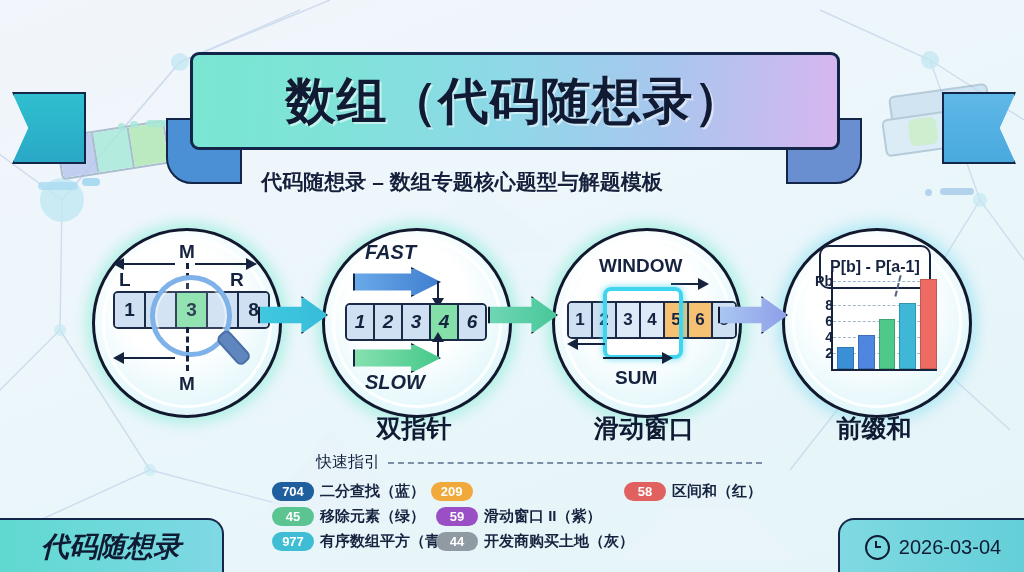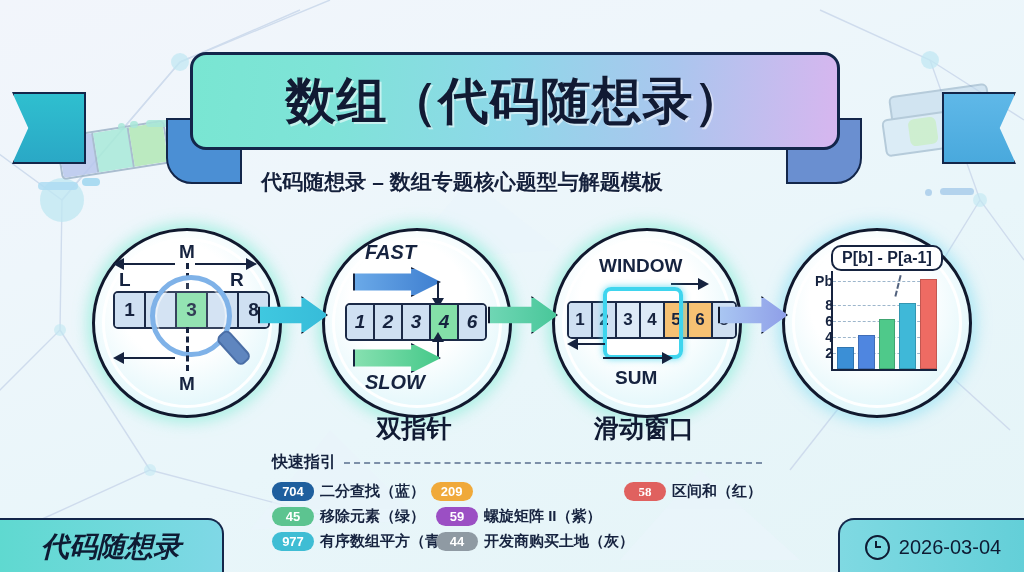--- a/index.html
+++ b/index.html
@@ -63,21 +63,21 @@
     position: absolute; top: 118px; width: 72px; height: 62px;
     border: 2px solid #13264a; z-index: 2;
   }
   .fold-left { left: 166px; background: #4b8fd4; border-radius: 0 0 0 26px; }
   .fold-right { left: 786px; background: #6a8fd0; border-radius: 0 0 26px 0; }
 
   .ribbon-main {
     position: absolute; left: 190px; top: 52px;
     width: 644px; height: 92px;
     border: 3px solid #13264a;
-    border-radius: 16px;
+    border-radius: 9px;
     background: linear-gradient(95deg, #79e6d2 0%, #7fe3d8 22%, #8ed8e8 48%, #aac6ee 74%, #d7b6ef 100%);
     z-index: 3;
     display: flex; align-items: center; justify-content: center;
   }
   .ribbon-title {
     font-size: 50px; font-weight: bold; color: #111a33;
     letter-spacing: 1px; white-space: nowrap;
     text-shadow: 2px 2px 0 rgba(255,255,255,.55);
   }
   .subtitle {
@@ -203,32 +203,31 @@
   .chart { position: absolute; left: 46px; top: 40px; width: 106px; height: 100px; }
   .chart .axis-y { position: absolute; left: 0; top: 0; bottom: 0; width: 2px; background: #16233f; }
   .chart .axis-x { position: absolute; left: 0; bottom: 0; width: 106px; height: 2px; background: #16233f; }
   .gridline { position: absolute; left: 2px; width: 102px; height: 0; border-top: 1px dashed #9db6cc; }
   .ytick { position: absolute; right: 104px; font-size: 14px; font-weight: bold; color: #16233f; white-space: nowrap; }
   .bars { position: absolute; left: 6px; bottom: 2px; height: 96px; width: 100px;
           display: flex; align-items: flex-end; gap: 4px; }
   .bar { width: 15px; border: 1px solid rgba(0,0,0,.18); }
   .formula {
     position: absolute; left: 34px; top: 14px;
-    padding: 2px 9px; border: 2px solid #16233f; border-radius: 10px;
+    padding: 11px 9px; border: 2px solid #16233f; border-radius: 10px;
     background: #ffffff; font-size: 16px; font-weight: bold; color: #16233f;
     white-space: nowrap;
-    margin-left: 12px;
   }
   .leader { position: absolute; left: 112px; top: 44px; width: 1px; height: 22px;
             border-left: 2px dashed #51617d; transform: rotate(14deg); }
 
   
   .legend { position: absolute; left: 272px; top: 452px; width: 490px; }
   .legend-head { display: flex; align-items: center; gap: 8px; }
-  .legend-title { font-size: 16px; font-weight: bold; color: #16233f; white-space: nowrap; }
+  .legend-title { font-size: 16px; font-weight: normal; color: #16233f; white-space: nowrap; margin-left: 44px; }
   .legend-dash { flex: 1; height: 0; border-top: 2px dashed #7c8fa8; }
   .legend-rows { margin-top: 6px; }
   .legend-row { display: flex; align-items: center; height: 25px; }
   .lg-item { display: flex; align-items: center; gap: 6px; }
   .badge {
     min-width: 30px; height: 19px; padding: 0 6px; border-radius: 10px;
     color: #fff; font-size: 13px; font-weight: bold;
     display: flex; align-items: center; justify-content: center;
   }
   .lg-text { font-size: 15px; font-weight: bold; color: #16233f; white-space: nowrap; }
@@ -406,48 +405,49 @@
         </div>
       <div class="bars" id="chart-bars">
           <div class="bar" style="height: 20px; background: rgb(59, 143, 214);"></div>
           <div class="bar" style="height: 32px; background: rgb(79, 134, 224);"></div>
           <div class="bar" style="height: 48px; background: rgb(79, 201, 138);"></div>
           <div class="bar" style="height: 64px; background: rgb(63, 184, 216);"></div>
           <div class="bar" style="height: 88px; background: rgb(238, 107, 99);"></div>
         </div>
     </div>
   </div>
+  <div class="caption cap4">前缀和</div>
 
   <div class="legend">
     <div class="legend-head">
       <span class="legend-title">快速指引</span>
       <span class="legend-dash"></span>
     </div>
     <div class="legend-rows" id="legend-rows">
         <div class="legend-row">
           <div class="lg-item col-a">
             <span class="badge" style="background: rgb(31, 95, 158); border-radius: 9px;">704</span>
             <span class="lg-text">二分查找（蓝）</span>
           </div>
           <div class="lg-item col-b">
             <span class="badge" style="background: rgb(240, 169, 58);">209</span>
           </div>
           <div class="lg-item col-c">
-            <span class="badge" style="background: rgb(224, 97, 95); font-family: Liberation Serif, serif;">58</span>
+            <span class="badge" style="background: rgb(224, 97, 95);">58</span>
             <span class="lg-text">区间和（红）</span>
           </div>
         </div>
         <div class="legend-row">
           <div class="lg-item col-a">
             <span class="badge" style="background: rgb(92, 196, 144);">45</span>
             <span class="lg-text">移除元素（绿）</span>
           </div>
           <div class="lg-item col-b">
             <span class="badge" style="background: rgb(155, 79, 196);">59</span>
-            <span class="lg-text">螺旋矩阵 II（紫）</span>
+            <span class="lg-text">滑动窗口 II（紫）</span>
           </div>
         </div>
         <div class="legend-row">
           <div class="lg-item col-a">
             <span class="badge" style="background: rgb(63, 189, 212);">977</span>
             <span class="lg-text">有序数组平方（青）</span>
           </div>
           <div class="lg-item col-b">
             <span class="badge" style="background: rgb(143, 154, 163);">44</span>
             <span class="lg-text">开发商购买土地（灰）</span>

